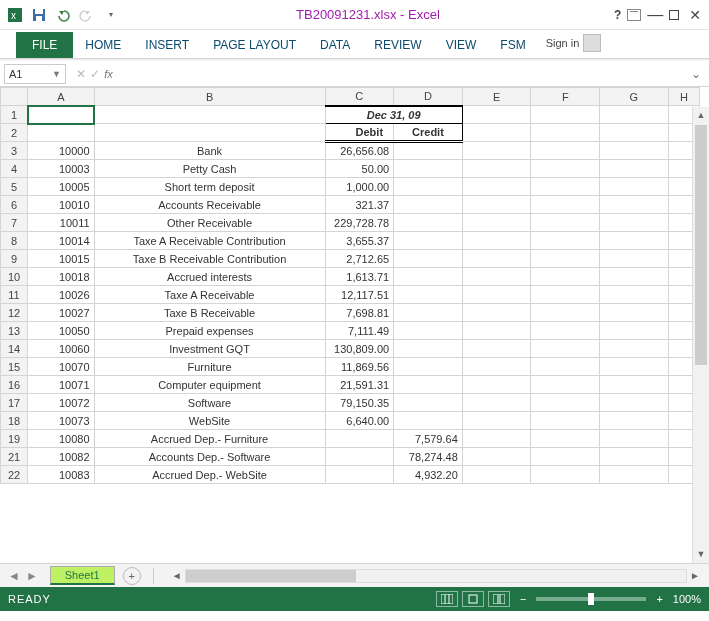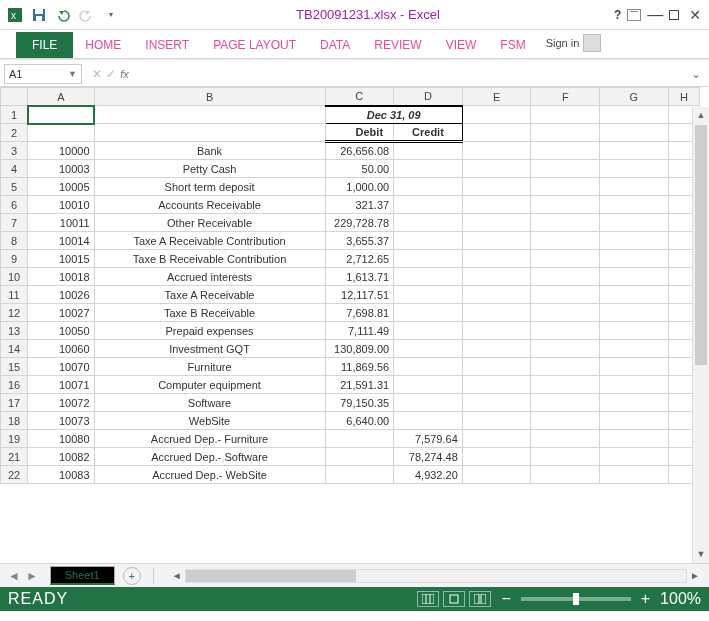--- a/index.html
+++ b/index.html
@@ -7,31 +7,31 @@
 
 
 .titlebar { height: 30px; background: #fff; display: flex; align-items: center; padding: 0 4px; border-bottom: 1px solid #e1e1e1; }
 .qat { display: flex; align-items: center; gap: 2px; }
 .qat-btn { width: 22px; height: 22px; display: flex; align-items: center; justify-content: center; cursor: pointer; }
 .title-center { flex: 1; text-align: center; font-size: 13px; color: #a21caf; }
 .win-controls { display: flex; align-items: center; gap: 6px; }
 
 
 .ribbon-tabs { height: 28px; display: flex; align-items: end; background: #fff; padding-left: 16px; }
-.ribbon-tab { padding: 6px 12px; font-size: 12px; color: #ec4899; cursor: pointer; }
+.ribbon-tab { padding: 6px 12px; font-size: 12px; color: #0c4a6e; cursor: pointer; }
 .ribbon-tab.file { background: #217346; color: #fff; padding: 6px 16px; }
 .signin { padding: 6px 8px; font-size: 11px; color: #444; display:flex; align-items:center; gap:4px;}
 .avatar { width:18px; height:18px; background:#ddd; border:1px solid #bbb;}
 
 
 .ribbon-sep { height: 3px; background: linear-gradient(#e6e6e6,#fff); border-top:1px solid #d4d4d4; }
 
 
 .formula-row { height: 26px; display: flex; align-items: center; border-bottom: 1px solid #d4d4d4; padding: 2px 4px; gap:4px;}
-.name-box { width: 78px; height: 20px; border: 1px solid #ccc; display: flex; align-items: center; padding: 0 4px; font-size: 11px; background:#fff;}
+.name-box { width: 62px; height: 20px; border: 1px solid #ccc; display: flex; align-items: center; padding: 0 4px; font-size: 11px; background:#fff;}
 .name-box .dd { margin-left:auto; color:#777; font-size:9px;}
 .fx-controls { display:flex; align-items:center; gap:4px; color:#bbb; padding:0 6px;}
 .fx-label { font-style: italic; color:#777; font-size:11px;}
 .formula-input { flex:1; height:20px; border:none; font-size:11px; padding:0 4px; }
 .expand-fb { color:#777; padding:0 4px;}
 
 
 .grid-wrap { position: relative; height: 500px; display:flex; flex-direction:column;}
 .grid-scroll { overflow:hidden; flex:1; position:relative;}
 table.sheet { border-collapse: collapse; table-layout: fixed; width: 700px; }
@@ -58,29 +58,29 @@
 
 
 .vscroll { position:absolute; right:0; top:20px; width:17px; bottom:0; background:#f1f1f1; border-left:1px solid #ddd;}
 .vscroll .up, .vscroll .down { height:17px; text-align:center; font-size:9px; color:#666; line-height:17px;}
 .vscroll .thumb { position:absolute; top:18px; left:2px; right:2px; height:240px; background:#cdcdcd;}
 .vscroll .down { position:absolute; bottom:0; left:0; right:0;}
 
 
 .sheet-tabs { height: 24px; display:flex; align-items:center; border-top:1px solid #d4d4d4; background:#f3f3f3;}
 .sheet-nav { display:flex; align-items:center; gap:6px; padding:0 8px; color:#888;}
-.sheet-tab { border:1px solid #ababab; border-bottom:2px solid #217346; background:#000000; padding:2px 14px; font-size:11px; color:#217346; margin-left:4px;}
+.sheet-tab { border:1px solid #ababab; border-bottom:2px solid #217346; background:#bef264; padding:2px 14px; font-size:11px; color:#217346; margin-left:4px;}
 .new-sheet { width:18px; height:18px; border:1px solid #bbb; border-radius:50%; display:flex; align-items:center; justify-content:center; margin-left:8px; font-size:11px; color:#666;}
 .hscroll { flex:1; margin:0 6px; display:flex; align-items:center; }
 .hscroll-track { flex:1; height:14px; background:#f1f1f1; border:1px solid #ddd; position:relative;}
 .hscroll-thumb { position:absolute; left:0; top:0; bottom:0; width:170px; background:#cdcdcd;}
 .hscroll .arr { width:16px; text-align:center; color:#666; font-size:10px;}
 
 
-.statusbar { height:24px; background:#217346; color:#fff; display:flex; align-items:center; padding:0 8px; font-size:16px;}
+.statusbar { height:24px; background:#217346; color:#fff; display:flex; align-items:center; padding:0 8px; font-size:11px;}
 .status-left { flex:0 0 auto; letter-spacing:1px;}
 .status-right { margin-left:auto; display:flex; align-items:center; gap:10px;}
 .view-btns { display:flex; gap:4px;}
 .view-btn { width:22px; height:16px; border:1px solid rgba(255,255,255,0.5); display:flex; align-items:center; justify-content:center;}
 .zoom-slider { width:110px; height:4px; background:rgba(255,255,255,0.4); position:relative;}
 .zoom-slider .tick { position:absolute; left:50%; top:-3px; width:1px; height:10px; background:#fff;}
 .zoom-slider .handle { position:absolute; left:50%; top:-4px; width:6px; height:12px; background:#fff; transform:translateX(-3px);}
 .zoom-txt { }
 
 svg { display:block; }
@@ -382,21 +382,21 @@
             <td class="numC"></td>
             <td class="numD">7,579.64</td>
             <td></td>
             <td></td>
             <td></td>
             <td></td>
           </tr>
           <tr>
             <th class="rowhead">21</th>
             <td class="numA">10082</td>
-            <td class="txtB">Accrued Dep.- Software</td>
+            <td class="txtB">Accounts Dep.- Software</td>
             <td class="numC"></td>
             <td class="numD">78,274.48</td>
             <td></td>
             <td></td>
             <td></td>
             <td></td>
           </tr>
           <tr>
             <th class="rowhead">22</th>
             <td class="numA">10083</td>

